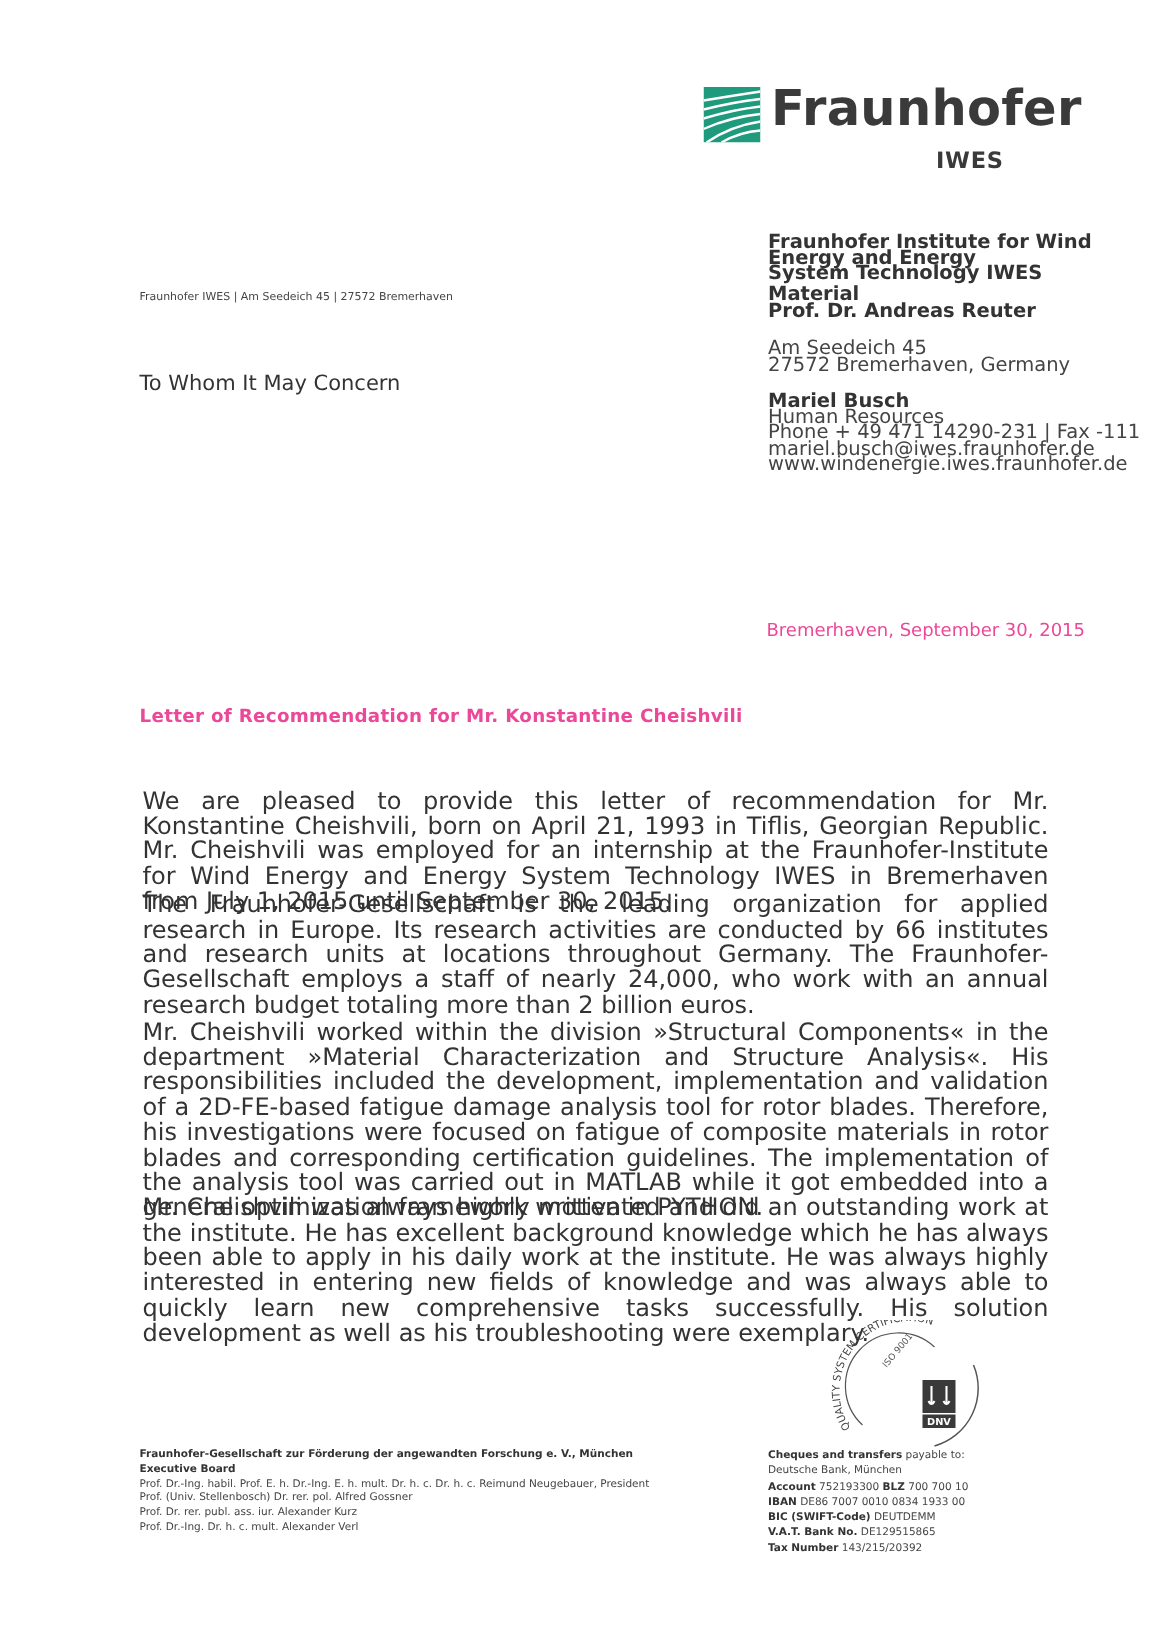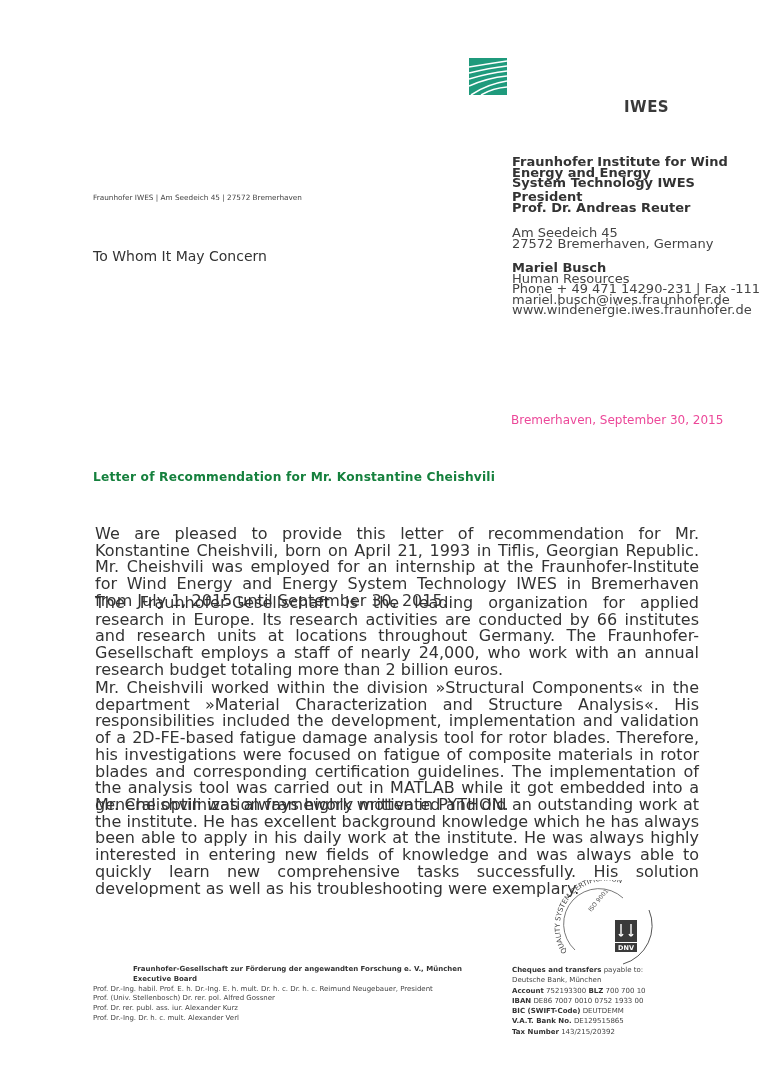--- a/index.html
+++ b/index.html
@@ -23,66 +23,67 @@
     
     .info { left: 512px; font-size: 13px; color: #444; line-height: 10.5px; }
     .info .b { font-weight: bold; color: #333; }
     #info-institute { top: 157px; }
     #info-director { top: 192px; }
     #info-address { top: 228px; }
     #info-contact { top: 263px; }
 
     #date-line { left: 511px; top: 413px; font-size: 12px; color: #ec4899; }
 
-    #subject { left: 93px; top: 470px; font-size: 12.2px; font-weight: bold; color: #15803d; letter-spacing: 0.2px; }
+    #subject { left: 93px; top: 470px; font-size: 12.2px; font-weight: bold; color: #ec4899; letter-spacing: 0.2px; }
 
     
     .para { left: 95px; width: 604px; font-size: 16px; line-height: 16.7px; color: #333; text-align: justify; }
     #para-1 { top: 526px; }
     #para-2 { top: 595px; }
     #para-3 { top: 680px; }
     #para-4 { top: 797px; }
 
     
     #seal { left: 553px; top: 880px; width: 110px; height: 85px; }
 
     
     #footer-left { left: 93px; top: 965px; font-size: 7px; line-height: 9.8px; color: #444; }
-    #footer-left .b { font-weight: bold; color: #333; margin-left: 40px; }
+    #footer-left .b { font-weight: bold; color: #333; }
 
     
     #footer-right { left: 512px; top: 965px; font-size: 7px; line-height: 10.3px; color: #444; }
     #footer-right .b { font-weight: bold; color: #333; }
   </style>
 </head>
 <body>
 
 <div id="logo" class="abs">
   <svg id="logo-mark" viewBox="0 0 38 37">
     <rect x="0" y="0" width="38" height="37" fill="#1f9a7c"></rect>
     <path d="M0 9 Q18 6 38 3" stroke="#fff" stroke-width="1.6" fill="none"></path>
     <path d="M0 15 Q20 10 38 8" stroke="#fff" stroke-width="1.6" fill="none"></path>
     <path d="M0 21 Q20 15 38 13" stroke="#fff" stroke-width="1.6" fill="none"></path>
     <path d="M0 28 Q18 20 38 18" stroke="#fff" stroke-width="1.6" fill="none"></path>
     <path d="M2 37 Q18 26 38 23" stroke="#fff" stroke-width="1.6" fill="none"></path>
     <path d="M12 37 Q24 30 38 29" stroke="#fff" stroke-width="1.6" fill="none"></path>
   </svg>
+  <span id="logo-word">Fraunhofer</span>
   <span id="logo-sub">IWES</span>
 </div>
 
 <div id="sender-line" class="abs">Fraunhofer IWES | Am Seedeich 45 | 27572 Bremerhaven</div>
 
 <div id="recipient" class="abs">To Whom It May Concern</div>
 
 <div id="info-institute" class="abs info">
   <div class="b">Fraunhofer Institute for Wind Energy and Energy</div>
   <div class="b">System Technology IWES</div>
 </div>
 <div id="info-director" class="abs info">
-  <div class="b">President</div>
+  <div class="b">Material</div>
   <div class="b">Prof. Dr. Andreas Reuter</div>
 </div>
 <div id="info-address" class="abs info">
   <div>Am Seedeich 45</div>
   <div>27572 Bremerhaven, Germany</div>
 </div>
 <div id="info-contact" class="abs info">
   <div class="b">Mariel Busch</div>
   <div>Human Resources</div>
   <div>Phone + 49 471 14290-231 | Fax -111</div>
@@ -121,17 +122,17 @@
   <div>Prof. Dr.-Ing. habil. Prof. E. h. Dr.-Ing. E. h. mult. Dr. h. c. Dr. h. c. Reimund Neugebauer, President</div>
   <div>Prof. (Univ. Stellenbosch) Dr. rer. pol. Alfred Gossner</div>
   <div>Prof. Dr. rer. publ. ass. iur. Alexander Kurz</div>
   <div>Prof. Dr.-Ing. Dr. h. c. mult. Alexander Verl</div>
 </div>
 
 <div id="footer-right" class="abs">
   <div><span class="b">Cheques and transfers</span><span> payable to:</span></div>
   <div>Deutsche Bank, München</div>
   <div><span class="b">Account</span><span> 752193300 </span><span class="b">BLZ</span><span> 700 700 10</span></div>
-  <div><span class="b">IBAN</span><span> DE86 7007 0010 0752 1933 00</span></div>
+  <div><span class="b">IBAN</span><span> DE86 7007 0010 0834 1933 00</span></div>
   <div><span class="b">BIC (SWIFT-Code)</span><span> DEUTDEMM</span></div>
   <div><span class="b">V.A.T. Bank No.</span><span> DE129515865</span></div>
   <div><span class="b">Tax Number</span><span> 143/215/20392</span></div>
 </div>
 
 </body></html>

